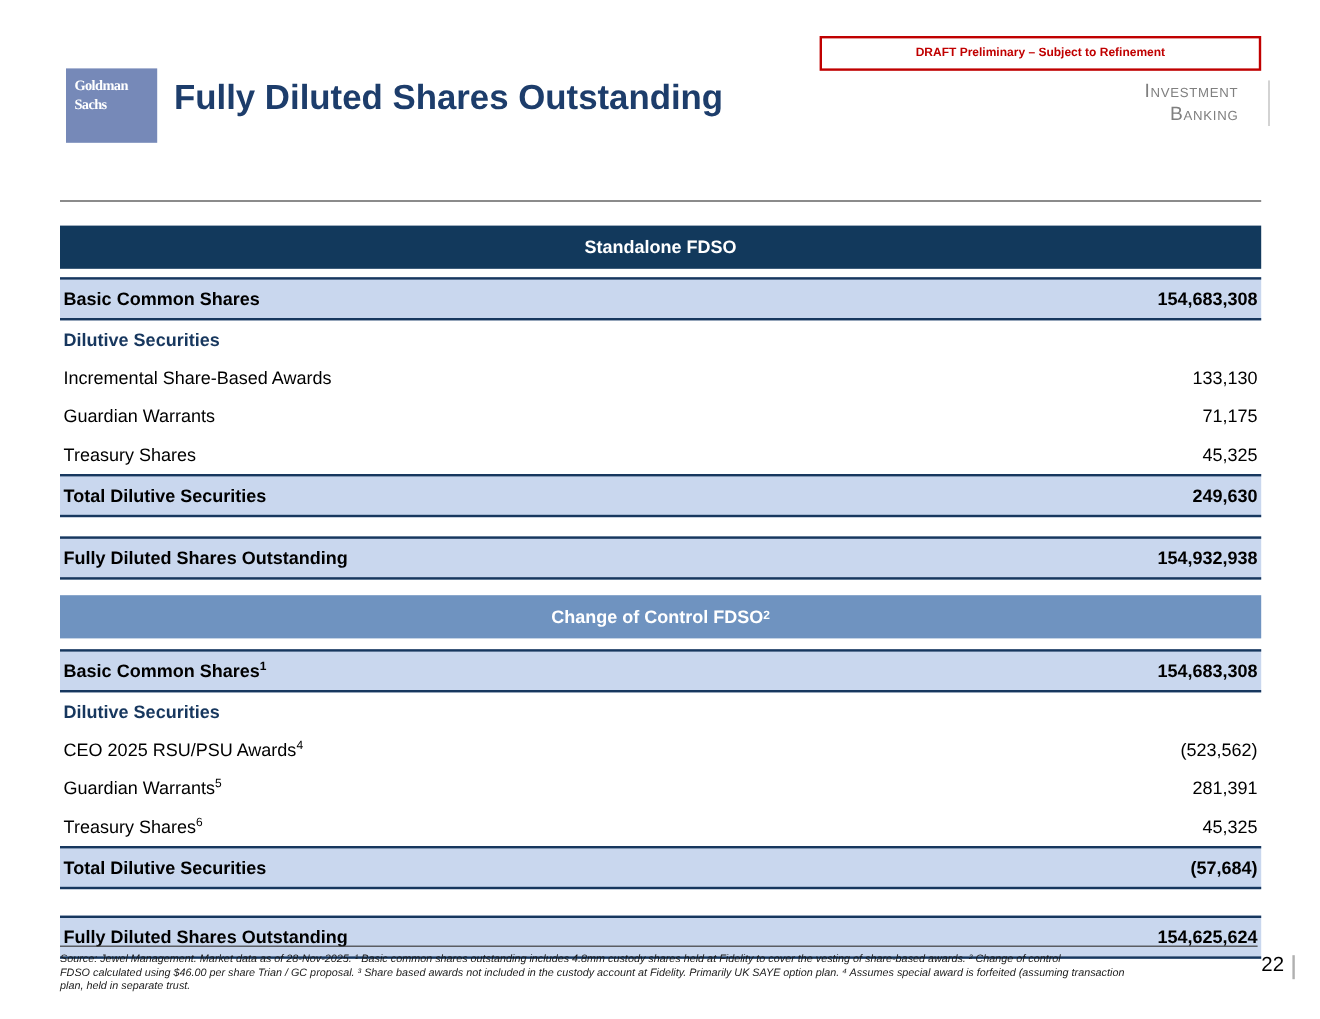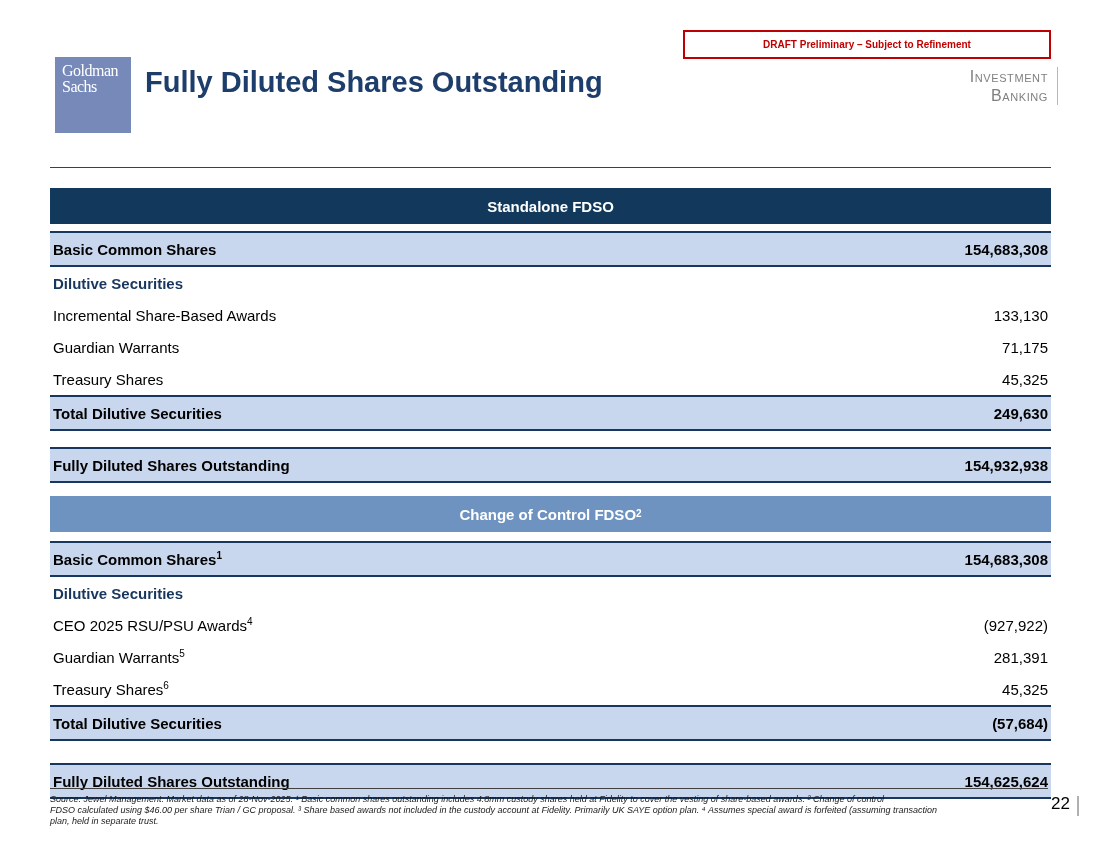--- a/index.html
+++ b/index.html
@@ -11,36 +11,36 @@
   }
   .slide { position:relative; width:1100px; height:849px; background:#fff; }
 
   
   .draft-box {
     position:absolute; top:30px; left:683px; width:368px; height:29px;
     border:2px solid #c00000; color:#c00000; font-weight:bold; font-size:10px;
     display:flex; align-items:center; justify-content:center; background:#fff;
   }
   .gs-logo {
-    position:absolute; top:57px; left:55px; width:76px; height:76px;
+    position:absolute; top:57px; left:55px; width:76px; height:62px;
     background:#7689b8; color:#ffffff;
-    font-family:"Liberation Serif", serif; font-weight:normal;
-    font-size:16px; line-height:16px; letter-spacing:-0.5px;
+    font-family:"Liberation Serif", serif; font-weight:bold;
+    font-size:12px; line-height:16px; letter-spacing:-0.5px;
     padding:6px 0 0 7px;
   }
   .page-title {
     position:absolute; top:66px; left:145px;
     font-size:29px; font-weight:bold; color:#1d3d6b; letter-spacing:0px;
     white-space:nowrap;
   }
   .division {
     position:absolute; top:67px; right:42px; text-align:right;
     color:#7f7f7f; font-size:16px; line-height:19px;
     font-variant:small-caps; letter-spacing:0.6px;
-    padding-right:9px; border-right:1.5px solid #b7b7b7;
+    padding-right:25px; border-right:1.5px solid #b7b7b7;
   }
   .top-rule {
     position:absolute; top:167px; left:50px; width:1001px;
     border-top:1.5px solid #404040;
   }
 
   
   .tables { position:absolute; top:188px; left:50px; width:1001px; }
   .bar {
     height:36px; display:flex; align-items:center; justify-content:center;
@@ -147,21 +147,21 @@
       <div class="row emphasis">
         <span class="label"><span>Basic Common Shares</span><sup>1</sup></span>
         <span class="value">154,683,308</span>
       </div>
       <div class="row section">
         <span class="label"><span>Dilutive Securities</span><sup></sup></span>
         <span class="value"></span>
       </div>
       <div class="row normal">
         <span class="label"><span>CEO 2025 RSU/PSU Awards</span><sup>4</sup></span>
-        <span class="value">(927,922)</span>
+        <span class="value">(523,562)</span>
       </div>
       <div class="row normal">
         <span class="label"><span>Guardian Warrants</span><sup>5</sup></span>
         <span class="value">281,391</span>
       </div>
       <div class="row normal">
         <span class="label"><span>Treasury Shares</span><sup>6</sup></span>
         <span class="value">45,325</span>
       </div>
       <div class="row total">

